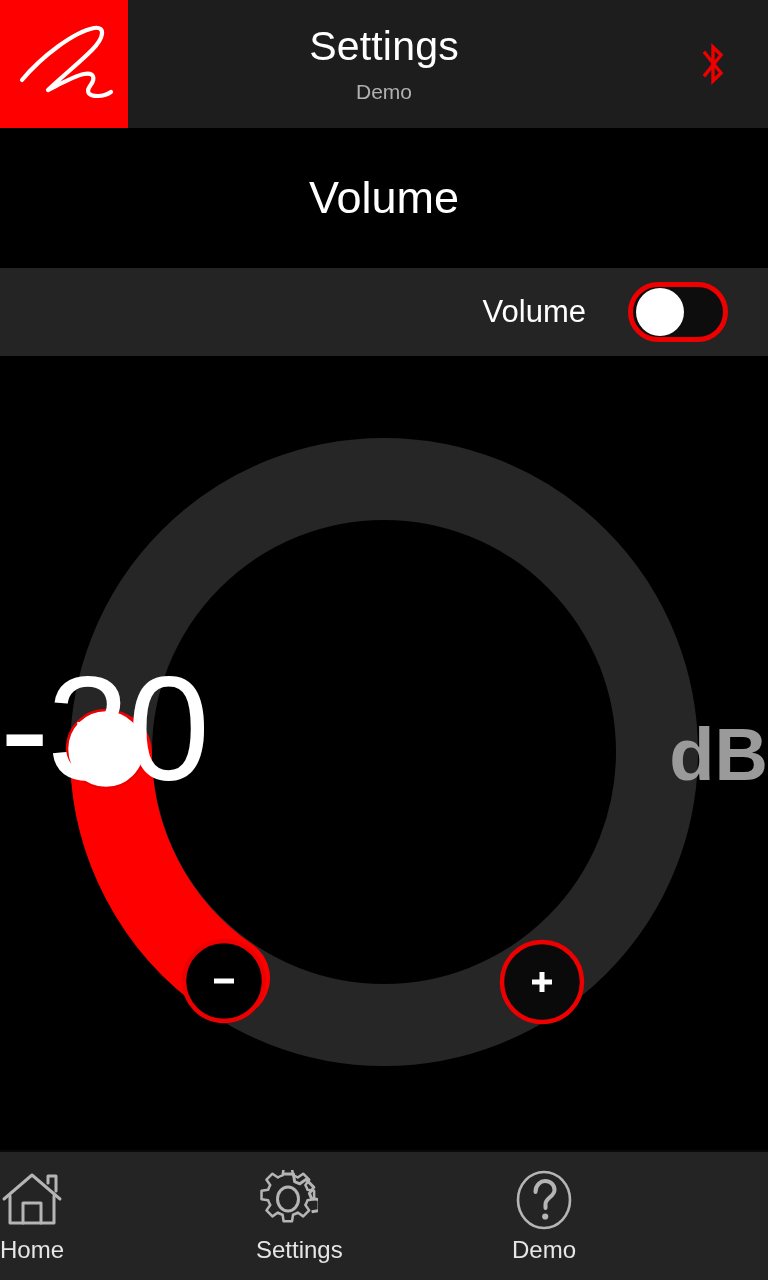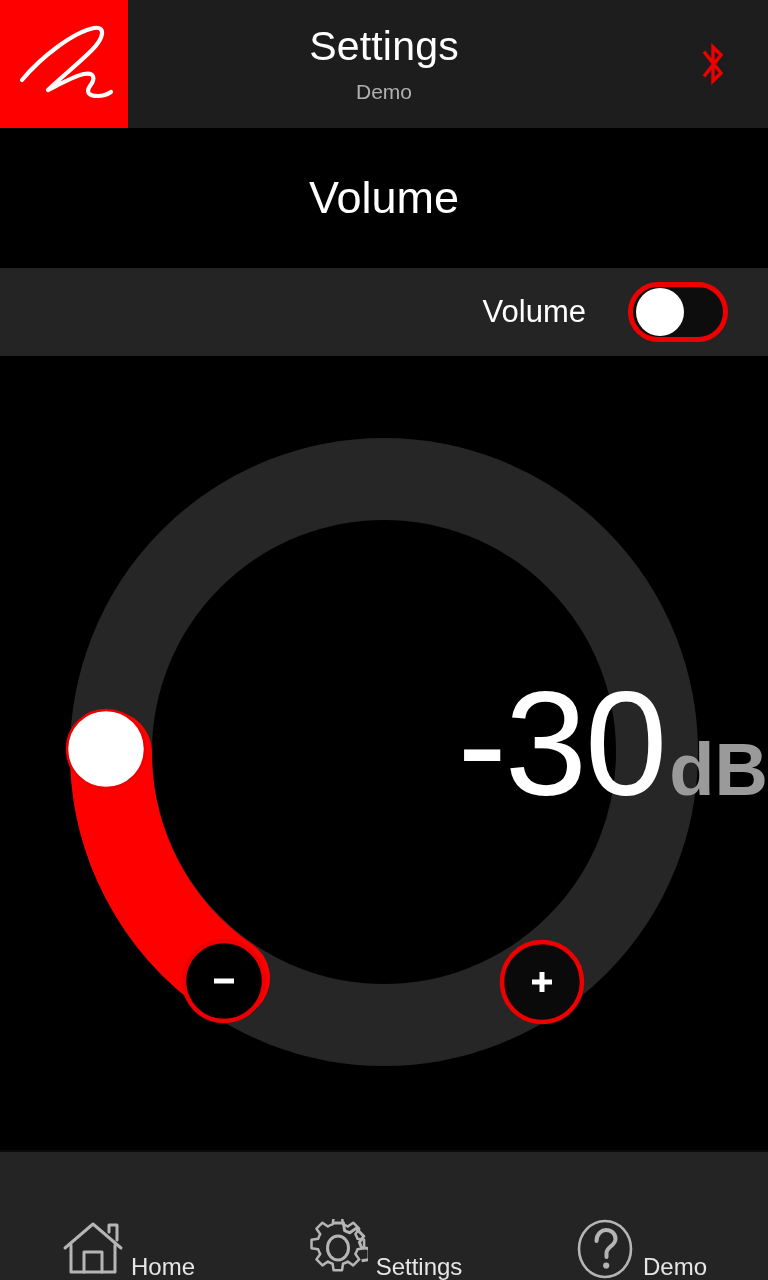--- a/index.html
+++ b/index.html
@@ -132,24 +132,24 @@
     position: absolute;
     left: 0;
     top: -352px; 
     width: 768px;
     height: 1280px;
   }
   .readout {
     position: absolute;
     left: 0;
     right: 0;
-    top: 329px; 
+    top: 314px; 
     display: flex;
     align-items: baseline;
-    justify-content: flex-end;
+    justify-content: space-between;
     pointer-events: none;
   }
   .readout .value {
     font-size: 148px;
     line-height: 118px;
     font-weight: 300;
     color: #ffffff;
     letter-spacing: -2px;
   }
   .readout .unit {
@@ -165,22 +165,22 @@
     flex: 0 0 128px;
     background: #242424;
     border-top: 2px solid #0a0a0a;
     display: flex;
     align-items: center;
   }
   .nav-item {
     flex: 1 1 0;
     height: 100%;
     display: flex;
-    flex-direction: row;
-    align-items: flex-end;
+    flex-direction: column;
+    align-items: flex-start;
     justify-content: center;
     gap: 6px;
   }
   .nav-icon {
     width: 64px;
     height: 62px;
     display: flex;
     align-items: center;
     justify-content: center;
   }

